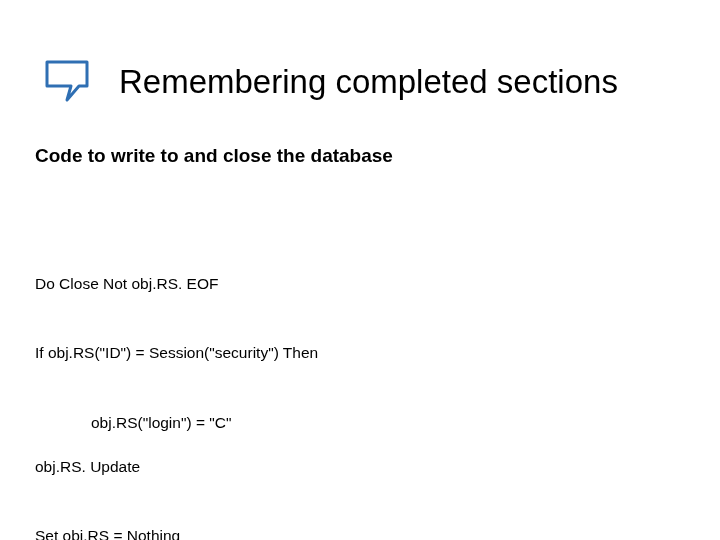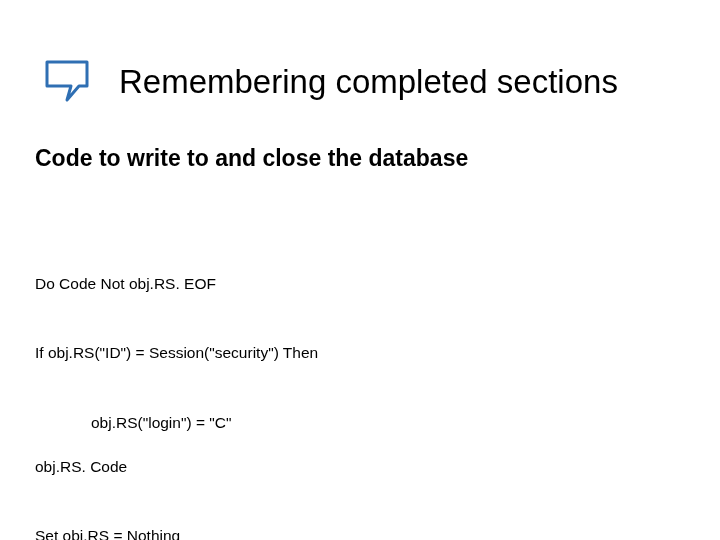--- a/index.html
+++ b/index.html
@@ -39,21 +39,21 @@
     font-size: 33px;
     font-weight: 400;
     letter-spacing: 0px;
     margin-left: 18px;
     white-space: nowrap;
   }
   .subhead {
     position: absolute;
     top: 144px;
     left: 22px;
-    font-size: 23px;
+    font-size: 19px;
     line-height: 1.3;
   }
   .subhead .bold {
     font-weight: 700;
   }
   .code-block {
     position: absolute;
     left: 22px;
     font-size: 15.5px;
     line-height: 1.5;
@@ -80,28 +80,28 @@
       </svg>
     </div>
     <div class="title-text">Remembering completed sections</div>
   </div>
 
   <div class="subhead">
     <div class="bold">Code to write to and close the database</div>
   </div>
 
   <div class="code-block first">
-    <div>Do Code Not obj.RS. EOF</div>
+    <div>Do Close Not obj.RS. EOF</div>
     <div>If obj.RS("ID") = Session("security") Then</div>
     <div><span class="indent1">obj.RS("login") = "C"</span></div>
     
     
     
   </div>
 
   <div class="code-block second">
-    <div>obj.RS. Code</div>
+    <div>obj.RS. Update</div>
     <div>Set obj.RS = Nothing</div>
     
     
   </div>
 
 </div>
 
 </body></html>

